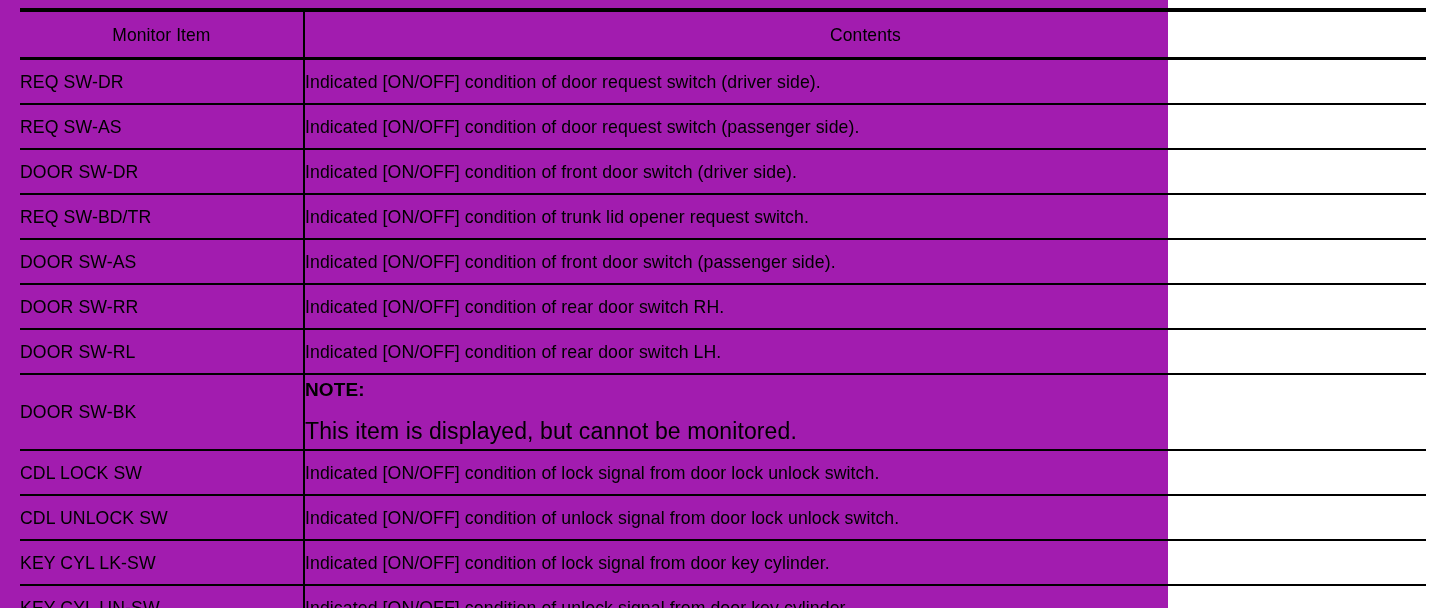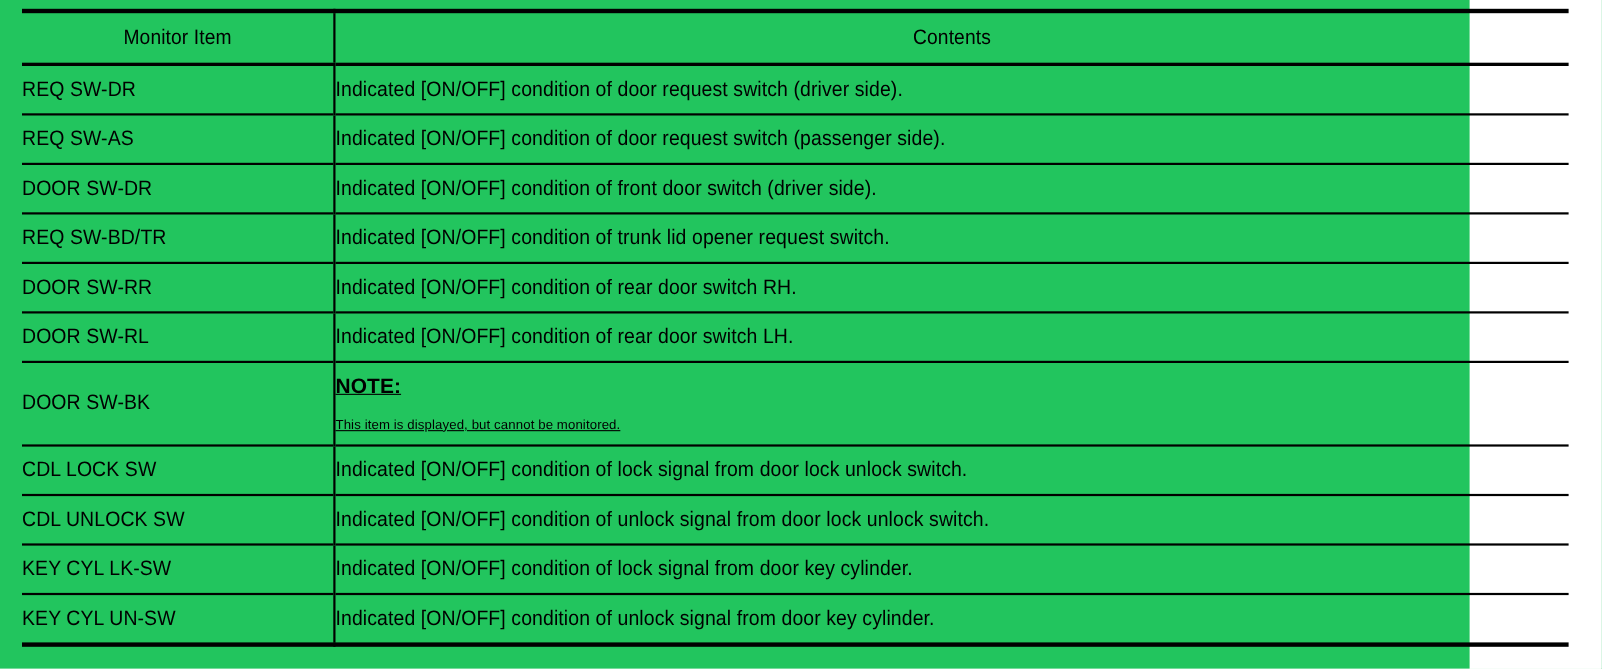--- a/index.html
+++ b/index.html
@@ -11,23 +11,23 @@
   body {
     width: 1456px;
     height: 608px;
     font-family: "Liberation Sans", "DejaVu Sans", sans-serif;
     color: #000000;
     overflow: hidden;
   }
 
   #page {
     position: relative;
-    width: 1336px;
+    width: 1168px;
     height: 608px;
-    background: #22c55e;
+    background: #a21caf;
   }
 
   
   #monitor-table-wrap {
     position: absolute;
     left: 20px;
     top: 8px;
     width: 1406px;
   }
 
@@ -85,21 +85,20 @@
   }
 
   td.cell-item {
     padding-left: 16px;
     text-align: left;
     margin-top: 44px;
   }
   td.cell-contents {
     padding-left: 15px;
     text-align: left;
-    text-decoration: underline;
   }
 
   
   .cond {
     display: inline-block;
     transform: scaleX(0.93);
     transform-origin: left center;
     white-space: nowrap;
   }
 
@@ -112,21 +111,21 @@
     padding-bottom: 2px;
   }
   .note-title {
     display: block;
     font-weight: bold;
     font-size: 19px;
     line-height: 1.25;
   }
   .note-body {
     display: block;
-    font-size: 12px;
+    font-size: 23px;
     line-height: 1.25;
     margin-top: 15px;
   }
 </style>
 </head>
 <body>
 
 <div id="page">
   <div id="monitor-table-wrap">
     <table class="monitor-table">
@@ -155,20 +154,24 @@
         </tr>
         <tr>
           <td class="cell-item"><span class="cond">DOOR SW-DR</span></td>
           <td class="cell-contents"><span class="cond">Indicated [ON/OFF] condition of front door switch (driver side).</span></td>
         </tr>
         <tr>
           <td class="cell-item"><span class="cond">REQ SW-BD/TR</span></td>
           <td class="cell-contents"><span class="cond">Indicated [ON/OFF] condition of trunk lid opener request switch.</span></td>
         </tr>
         <tr>
+          <td class="cell-item"><span class="cond">DOOR SW-AS</span></td>
+          <td class="cell-contents"><span class="cond">Indicated [ON/OFF] condition of front door switch (passenger side).</span></td>
+        </tr>
+        <tr>
           <td class="cell-item"><span class="cond">DOOR SW-RR</span></td>
           <td class="cell-contents"><span class="cond">Indicated [ON/OFF] condition of rear door switch RH.</span></td>
         </tr>
         <tr>
           <td class="cell-item"><span class="cond">DOOR SW-RL</span></td>
           <td class="cell-contents"><span class="cond">Indicated [ON/OFF] condition of rear door switch LH.</span></td>
         </tr>
         <tr class="row-note">
           <td class="cell-item"><span class="cond">DOOR SW-BK</span></td>
           <td class="cell-contents">

